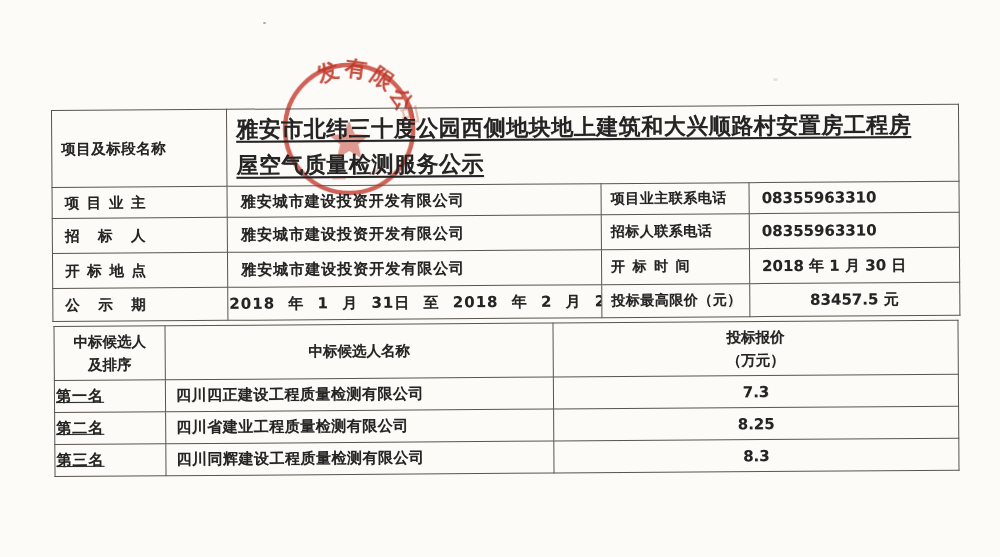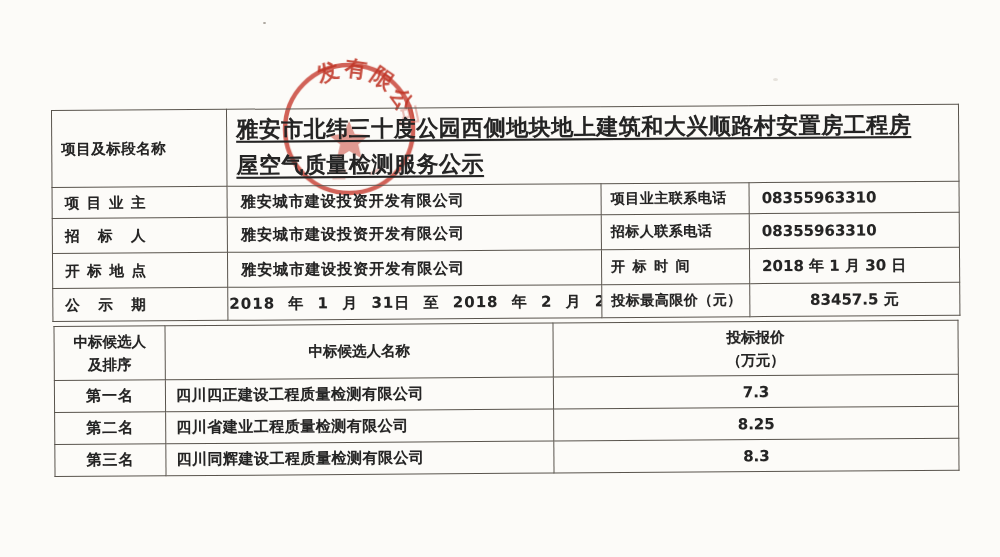--- a/index.html
+++ b/index.html
@@ -16,21 +16,21 @@
   .lbl{font-weight:700;font-size:14.5px;padding-left:12px;letter-spacing:2px;}
   .lbl2{font-weight:700;font-size:14px;padding-left:9px;letter-spacing:0.5px;}
   .val{font-weight:700;font-size:15px;padding-left:13px;letter-spacing:1px;}
   .num{font-family:"DejaVu Sans","Liberation Sans",sans-serif;font-weight:700;font-size:15px;padding-left:12px;}
   .titlecell{padding:2px 6px 2px 9px;font-size:22px;font-weight:800;line-height:36px;letter-spacing:0.5px;white-space:normal;}
   .tl{text-decoration:underline;text-decoration-thickness:2px;text-underline-offset:4px;}
   .datecell{text-align:center;font-weight:700;font-size:15px;word-spacing:7px;letter-spacing:1px;
             font-family:"DejaVu Sans","Liberation Sans",sans-serif;}
   .ctr{text-align:center;padding-left:0;}
   .hdr{text-align:center;font-weight:700;font-size:14.5px;line-height:1.55;white-space:normal;}
-  .rank{text-align:center;font-weight:700;font-size:15px;letter-spacing:1px;}
+  .rank{font-weight:700;font-size:15px;letter-spacing:1px;text-decoration:underline;}
   .cname{font-weight:700;font-size:15px;padding-left:10px;letter-spacing:0.5px;}
   .price{text-align:center;font-family:"DejaVu Sans","Liberation Sans",sans-serif;font-weight:700;font-size:15px;}
   .seal{position:absolute;left:276px;top:56px;mix-blend-mode:multiply;filter:blur(0.4px);}
   .seal-ring{fill:none;stroke:#c4372a;stroke-width:4.5;opacity:0.78;}
   .seal-text{font-family:"Liberation Serif",serif;font-size:22px;font-weight:700;fill:#bf3526;opacity:0.88;letter-spacing:3px;}
   .seal-text-faint{font-family:"Liberation Serif",serif;font-size:22px;font-weight:700;fill:#bf3526;opacity:0.32;}
   .seal-star{fill:#c4372a;opacity:0.5;}
   .seal-smudge{stroke:#c4372a;stroke-width:3;fill:none;opacity:0.3;}
   .speck{position:absolute;border-radius:50%;}
   .speck1{left:263px;top:22px;width:3px;height:2px;background:#aaa49d;}

